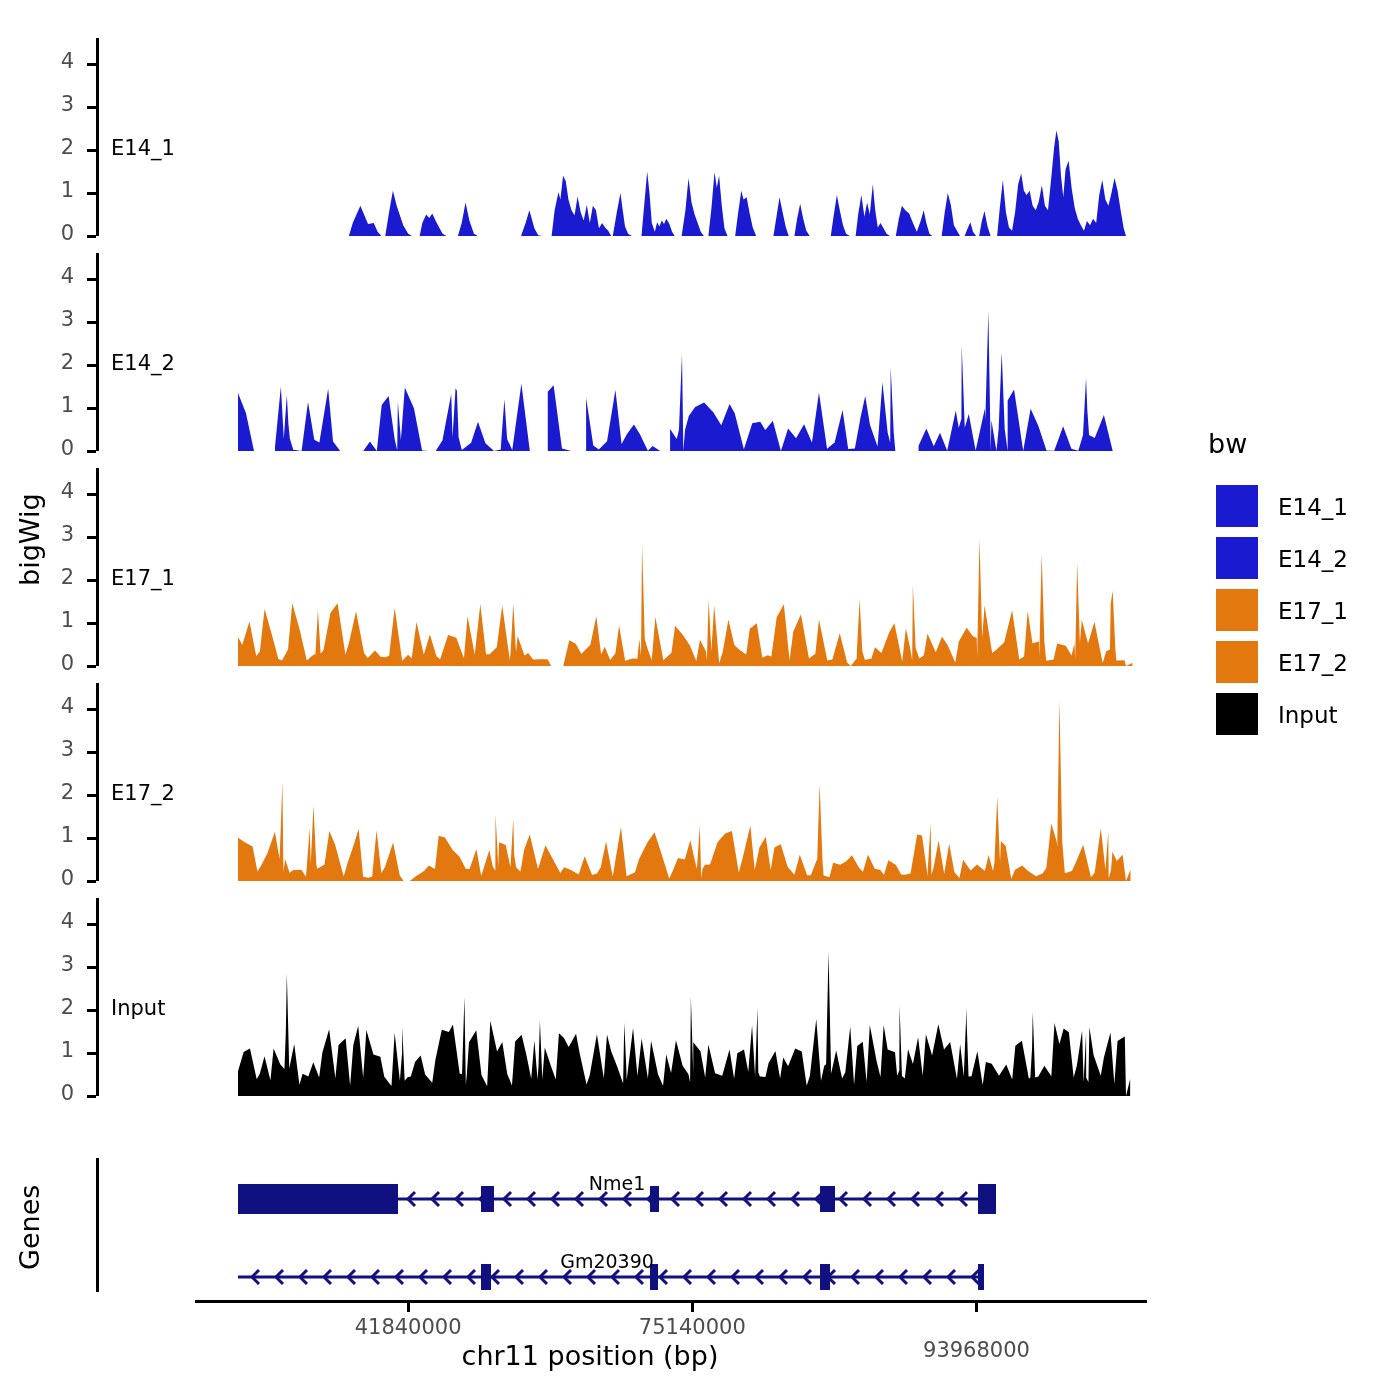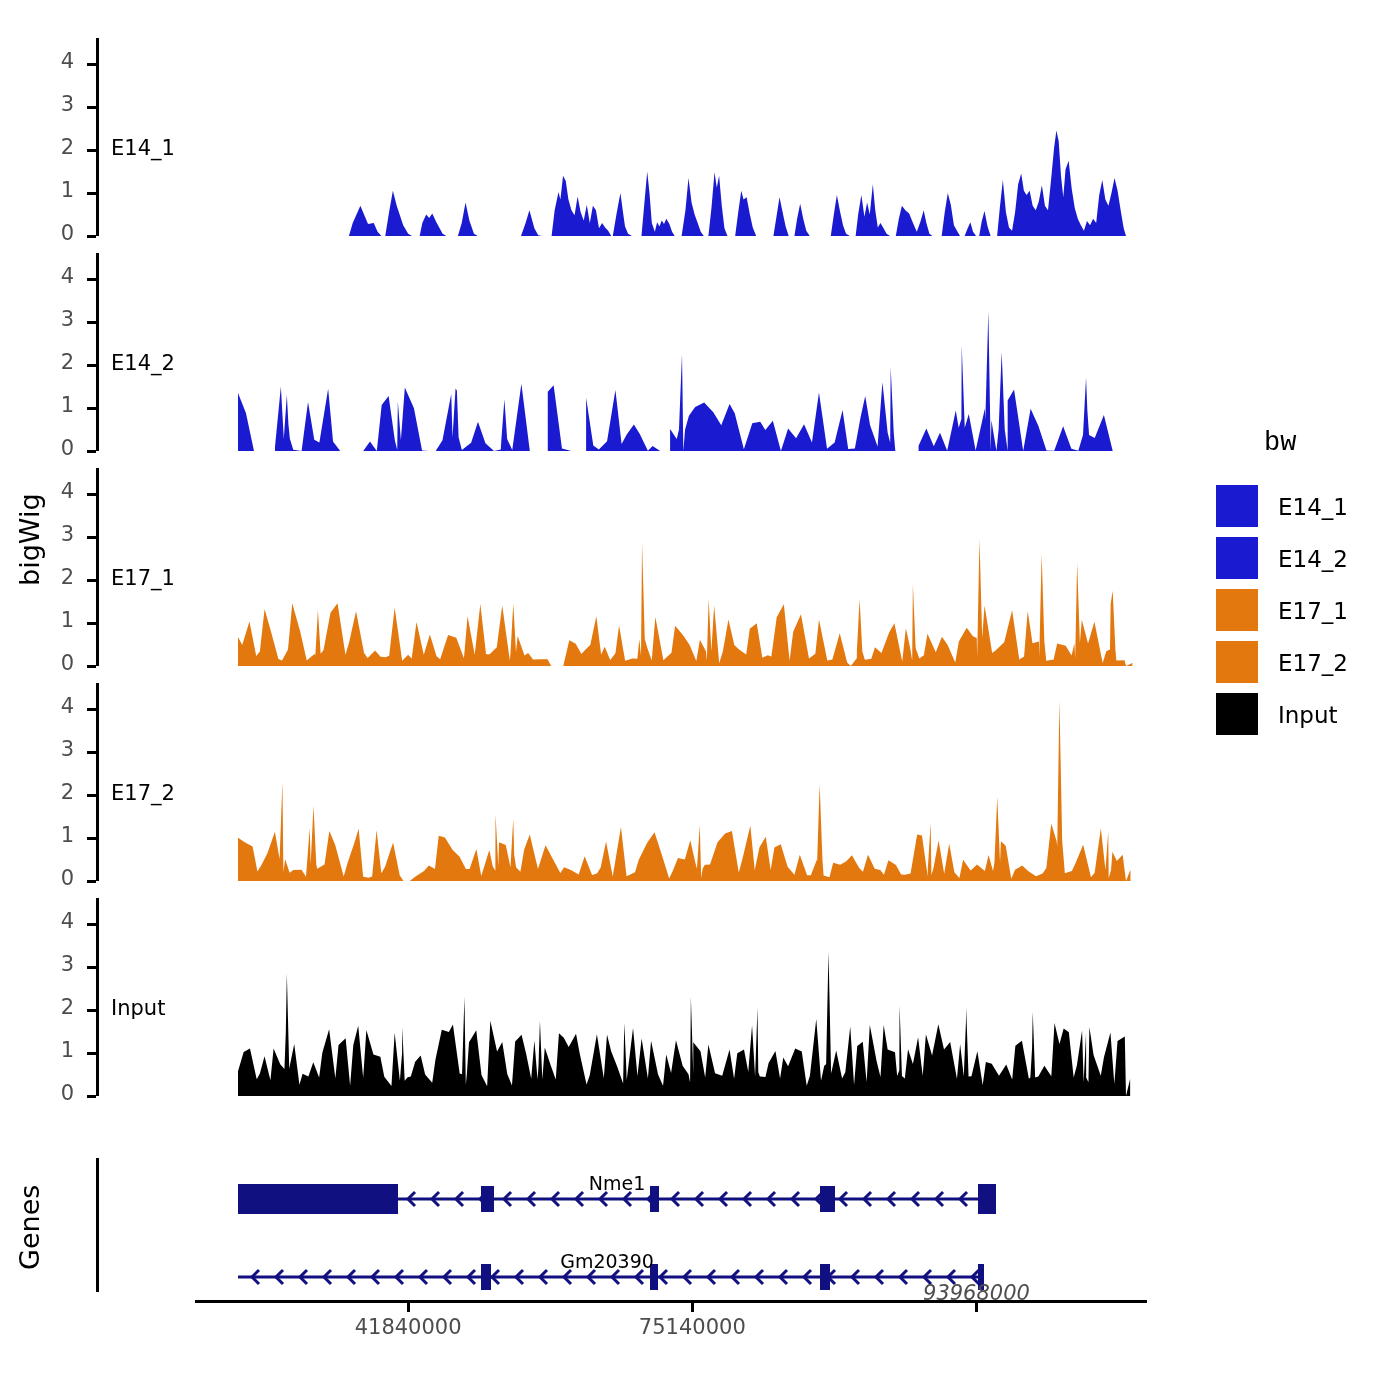--- a/index.html
+++ b/index.html
@@ -186,24 +186,25 @@
       <div class="geneName" style="left: 607px; top: 1250px;">Gm20390</div>
     </div>
 
   <div class="hline" style="left:195px;top:1300px;width:952px;"></div>
   <div id="xticks">
       <div style="position: absolute; background: rgb(0, 0, 0); width: 3px; height: 9px; left: 407.134px; top: 1303px;"></div>
       <div class="xtick" style="left: 408.134px; top: 1315px;">41840000</div>
       <div style="position: absolute; background: rgb(0, 0, 0); width: 3px; height: 9px; left: 691.313px; top: 1303px;"></div>
       <div class="xtick" style="left: 692.313px; top: 1315px;">75140000</div>
       <div style="position: absolute; background: rgb(0, 0, 0); width: 3px; height: 9px; left: 975.493px; top: 1303px;"></div>
-      <div class="xtick" style="left: 976.493px; top: 1281px; font-style: italic;">93968000</div>
-    </div>
-
-  <div class="legend-title" style="left:1264px;top:428px;font-family:Liberation Mono, monospace;">bw</div>
+      <div class="xtick" style="left: 976.493px; top: 1338px;">93968000</div>
+    </div>
+  <div class="xlab" style="left:0;top:1340px;width:1180px;">chr11 position (bp)</div>
+
+  <div class="legend-title" style="left:1208px;top:428px;">bw</div>
   <div id="legend">
       <div class="legend-key" style="left: 1216px; top: 485px; background: rgb(26, 26, 209);"></div>
       <div class="legend-lab" style="left: 1278px; top: 494px;">E14_1</div>
       <div class="legend-key" style="left: 1216px; top: 537px; background: rgb(26, 26, 209);"></div>
       <div class="legend-lab" style="left: 1278px; top: 546px;">E14_2</div>
       <div class="legend-key" style="left: 1216px; top: 589px; background: rgb(226, 120, 14);"></div>
       <div class="legend-lab" style="left: 1278px; top: 598px;">E17_1</div>
       <div class="legend-key" style="left: 1216px; top: 641px; background: rgb(226, 120, 14);"></div>
       <div class="legend-lab" style="left: 1278px; top: 650px;">E17_2</div>
       <div class="legend-key" style="left: 1216px; top: 693px; background: rgb(0, 0, 0);"></div>

